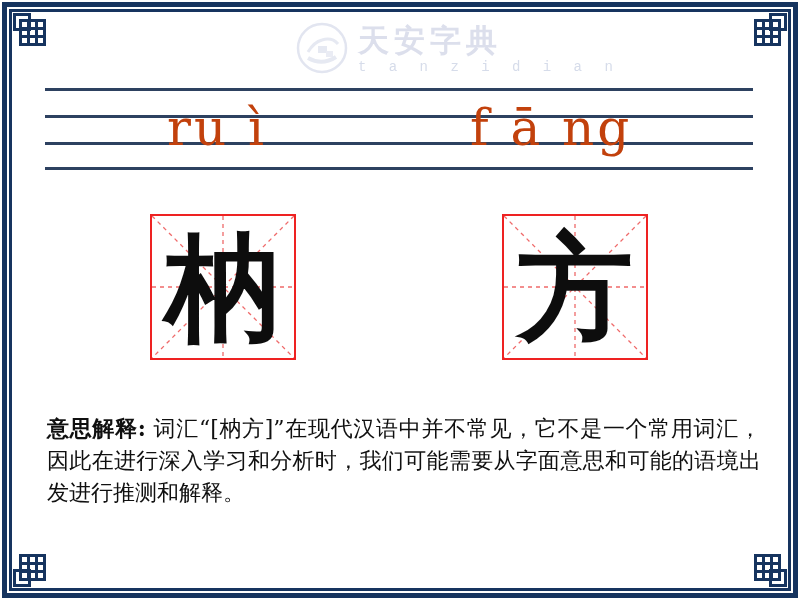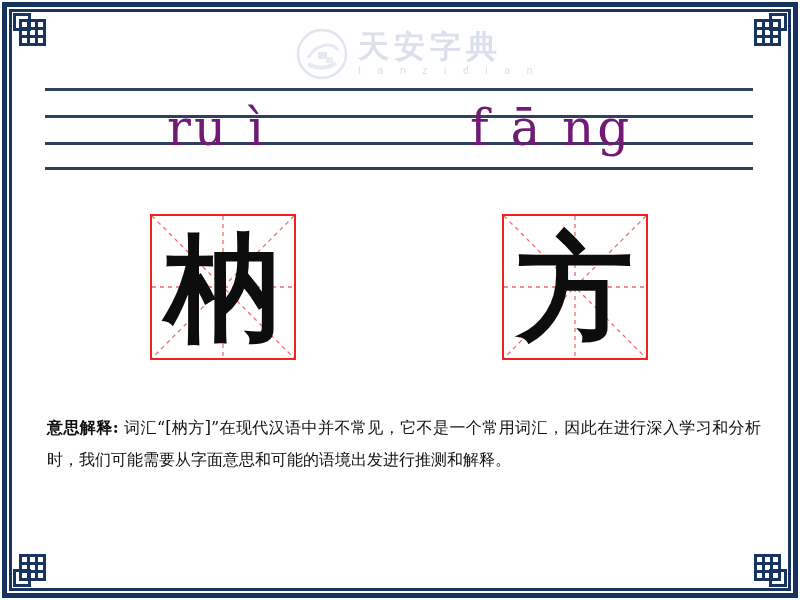--- a/index.html
+++ b/index.html
@@ -15,47 +15,47 @@
   .inner-line.bottom { bottom:9px; left:50px;  right:50px;  height:3px; }
   .inner-line.left   { left:9px;   top:50px;   bottom:50px; width:3px; }
   .inner-line.right  { right:9px;  top:50px;   bottom:50px; width:3px; }
   .corner { position:absolute; width:44px; height:44px; }
   .corner.tl { top:6px;    left:6px; }
   .corner.tr { top:6px;    right:6px;  transform:scaleX(-1); }
   .corner.bl { bottom:6px; left:6px;   transform:scaleY(-1); }
   .corner.br { bottom:6px; right:6px;  transform:scale(-1,-1); }
 
   
-  .logo { position:absolute; top:28px; left:296px; display:flex; align-items:flex-start; }
+  .logo { position:absolute; top:22px; left:296px; display:flex; align-items:flex-start; }
   .logo-seal { width:52px; height:52px; flex:0 0 auto; }
   .logo-textcol { margin-left:10px; }
   .logo-title { font-size:31px; font-weight:bold; letter-spacing:5px; color:#dcdfec;
                 font-family:"DejaVu Serif",serif; line-height:36px; }
-  .logo-sub { font-size:10px; letter-spacing:7px; color:#d6dcea;
-              font-family:Liberation Sans, sans-serif; margin-top:1px; }
+  .logo-sub { font-size:14px; letter-spacing:7px; color:#d6dcea;
+              font-family:Liberation Mono, monospace; margin-top:1px; }
 
   
   .pinyin-line { position:absolute; left:45px; width:708px; height:3px; background:#2d4160; }
   .pl1 { top:88px; } .pl2 { top:115px; } .pl3 { top:142px; } .pl4 { top:167px; }
   .pinyin-word { position:absolute; font-family:"DejaVu Serif","Liberation Serif",serif;
-                 font-size:50px; line-height:56px; letter-spacing:3px; color:#701a75; top:100px; }
+                 font-size:50px; line-height:56px; letter-spacing:3px; color:#c2410c; top:100px; }
   .pw1 { left:167px; } .pw2 { left:470px; }
 
   
   .hanzi-box { position:absolute; top:214px; width:146px; height:146px;
                border:2px solid #ee2222; background:#fff; }
   .hb1 { left:150px; } .hb2 { left:502px; }
   .hanzi-grid { position:absolute; inset:0; width:100%; height:100%; }
   .hanzi-char { position:absolute; inset:0; display:flex; align-items:center; justify-content:center;
                 font-size:116px; line-height:116px; font-weight:bold; color:#0d0d0d;
                 font-family:"DejaVu Serif",serif; }
 
   
   .meaning { position:absolute; left:47px; top:412px; width:714px;
-             font-size:16px; line-height:32px; color:#101010;
+             font-size:22px; line-height:32px; color:#101010;
              font-family:"DejaVu Serif","Liberation Serif",serif; text-align:justify; }
   .meaning b { font-weight:bold; }
 </style>
 </head>
 <body>
 
 <div class="card">
 
   <div class="frame-outer"></div>
   <div class="inner-line top"></div>

